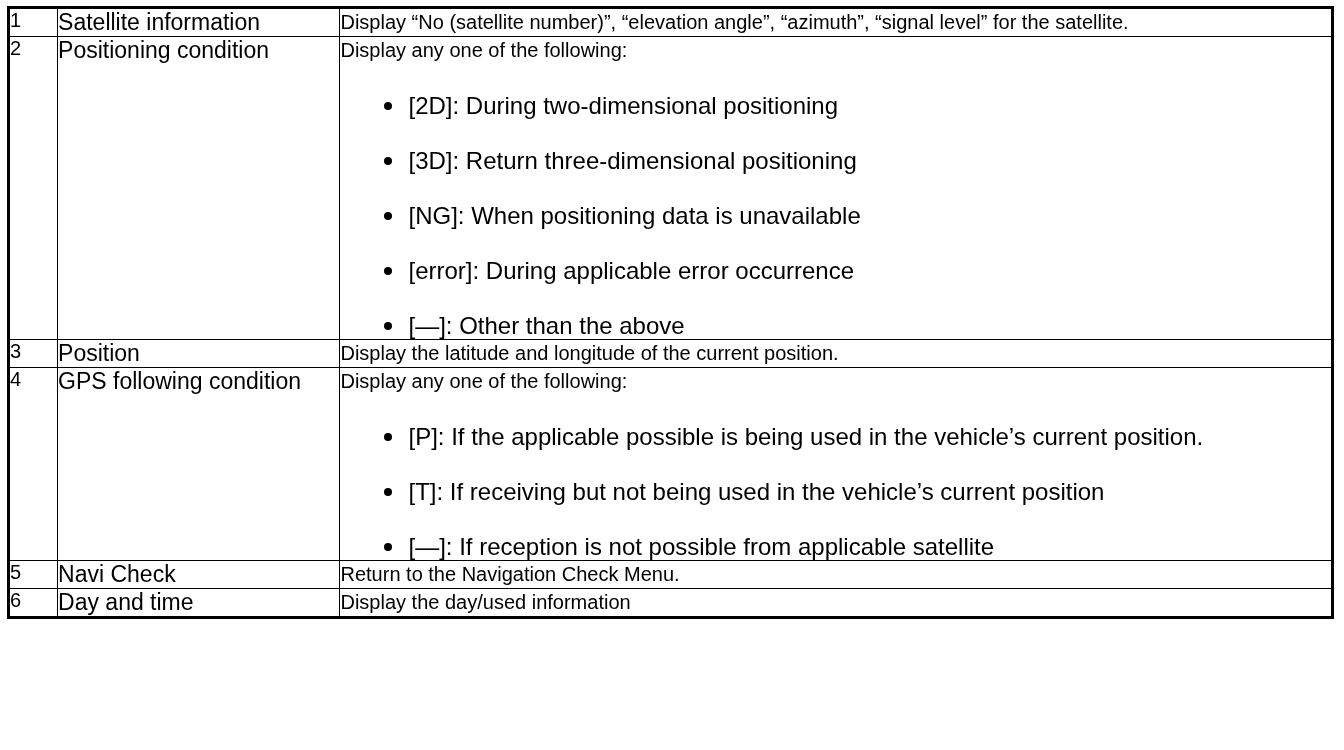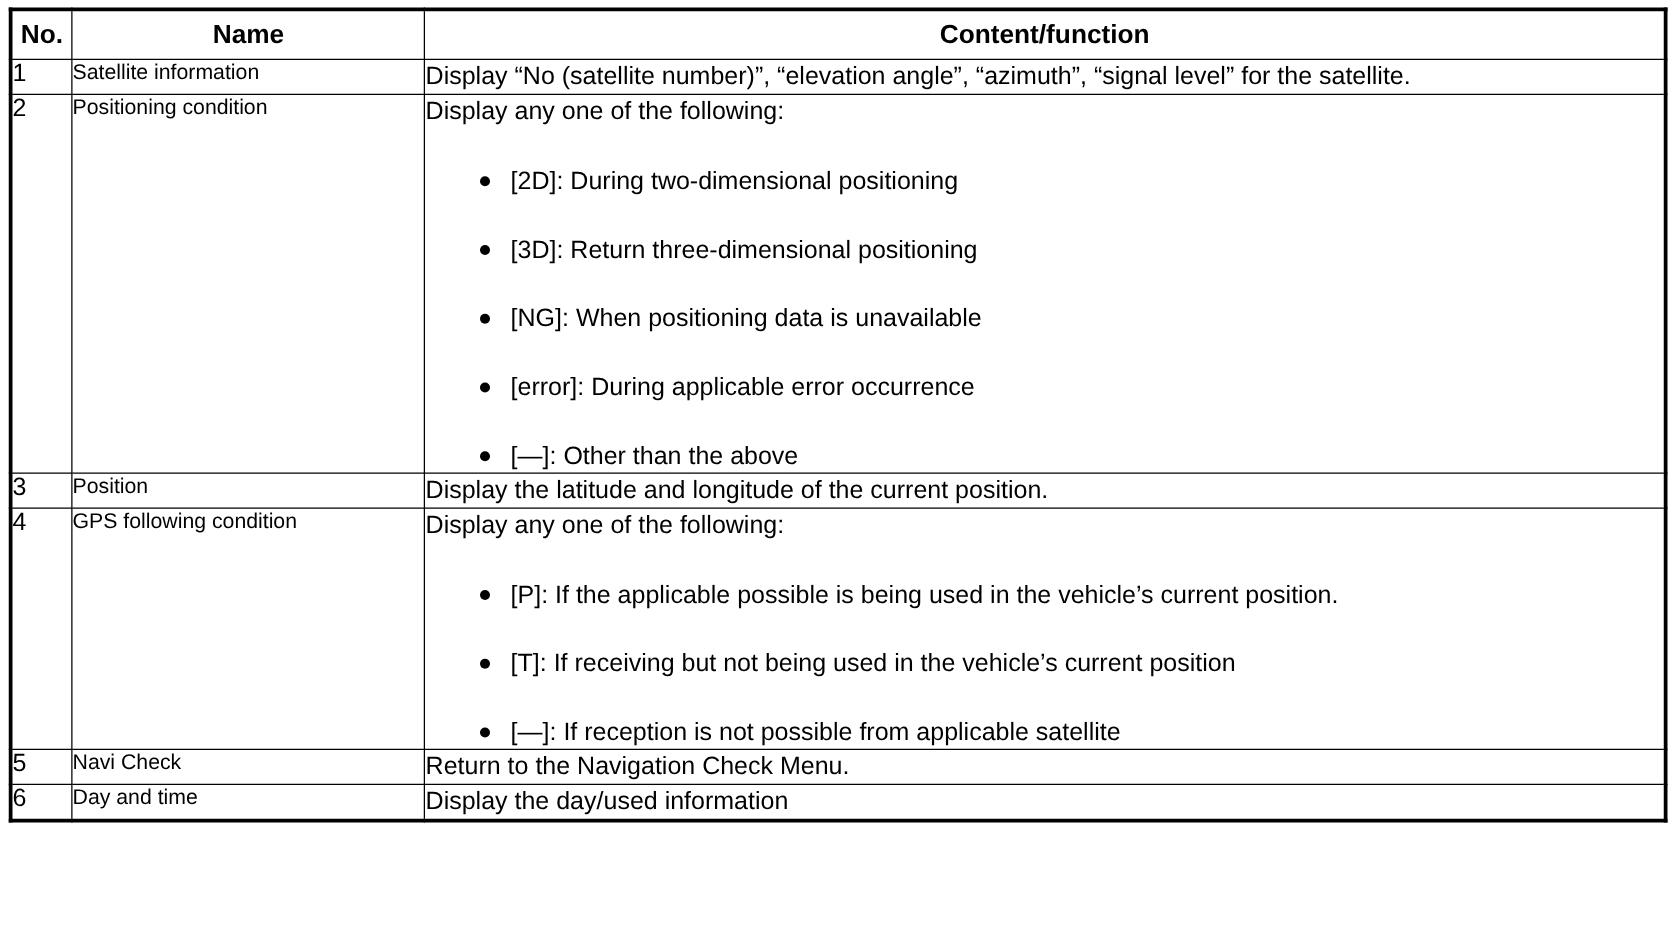--- a/index.html
+++ b/index.html
@@ -64,21 +64,21 @@
   tr.header-row td.hdr-desc { padding: 0 2px; }
 
   
   td.cell-no {
     font-size: 20px;
     padding: 7px 0 8px 5px;
     text-align: left;
     white-space: nowrap;
   }
   td.cell-name {
-    font-size: 17px;
+    font-size: 23px;
     padding: 7px 6px 8px 10px;
     text-align: left;
   }
   td.cell-desc {
     font-size: 20px;
     padding: 7px 6px 8px 8px;
     text-align: left;
   }
 
   .desc-lead {
@@ -90,21 +90,21 @@
   ul.bullets {
     list-style: none;
     margin: 0;
     padding: 0;
   }
   ul.bullets li {
     position: relative;
     padding-left: 68px;
     margin-top: 29px;
     line-height: 26px;
-    font-size: 20px;
+    font-size: 24px;
     white-space: nowrap;
   }
   ul.bullets li::before {
     content: "";
     position: absolute;
     left: 44px;
     top: 9px;
     width: 8px;
     height: 8px;
     background: #000000;
@@ -124,25 +124,20 @@
 
   <table class="spec-table">
     <colgroup>
       <col class="c-no">
       <col class="c-name">
       <col class="c-desc">
     </colgroup>
 
     <tbody>
 
-      <tr class="header-row">
-        <td class="hdr-no">No.</td>
-        <td class="hdr-name">Name</td>
-        <td class="hdr-desc">Content/function</td>
-      </tr>
 
       <tr>
         <td class="cell-no">1</td>
         <td class="cell-name">Satellite information</td>
         <td class="cell-desc">
           <span class="single-line">Display “No (satellite number)”, “elevation angle”, “azimuth”, “signal level” for the satellite.</span>
         </td>
       </tr>
 
       <tr>

